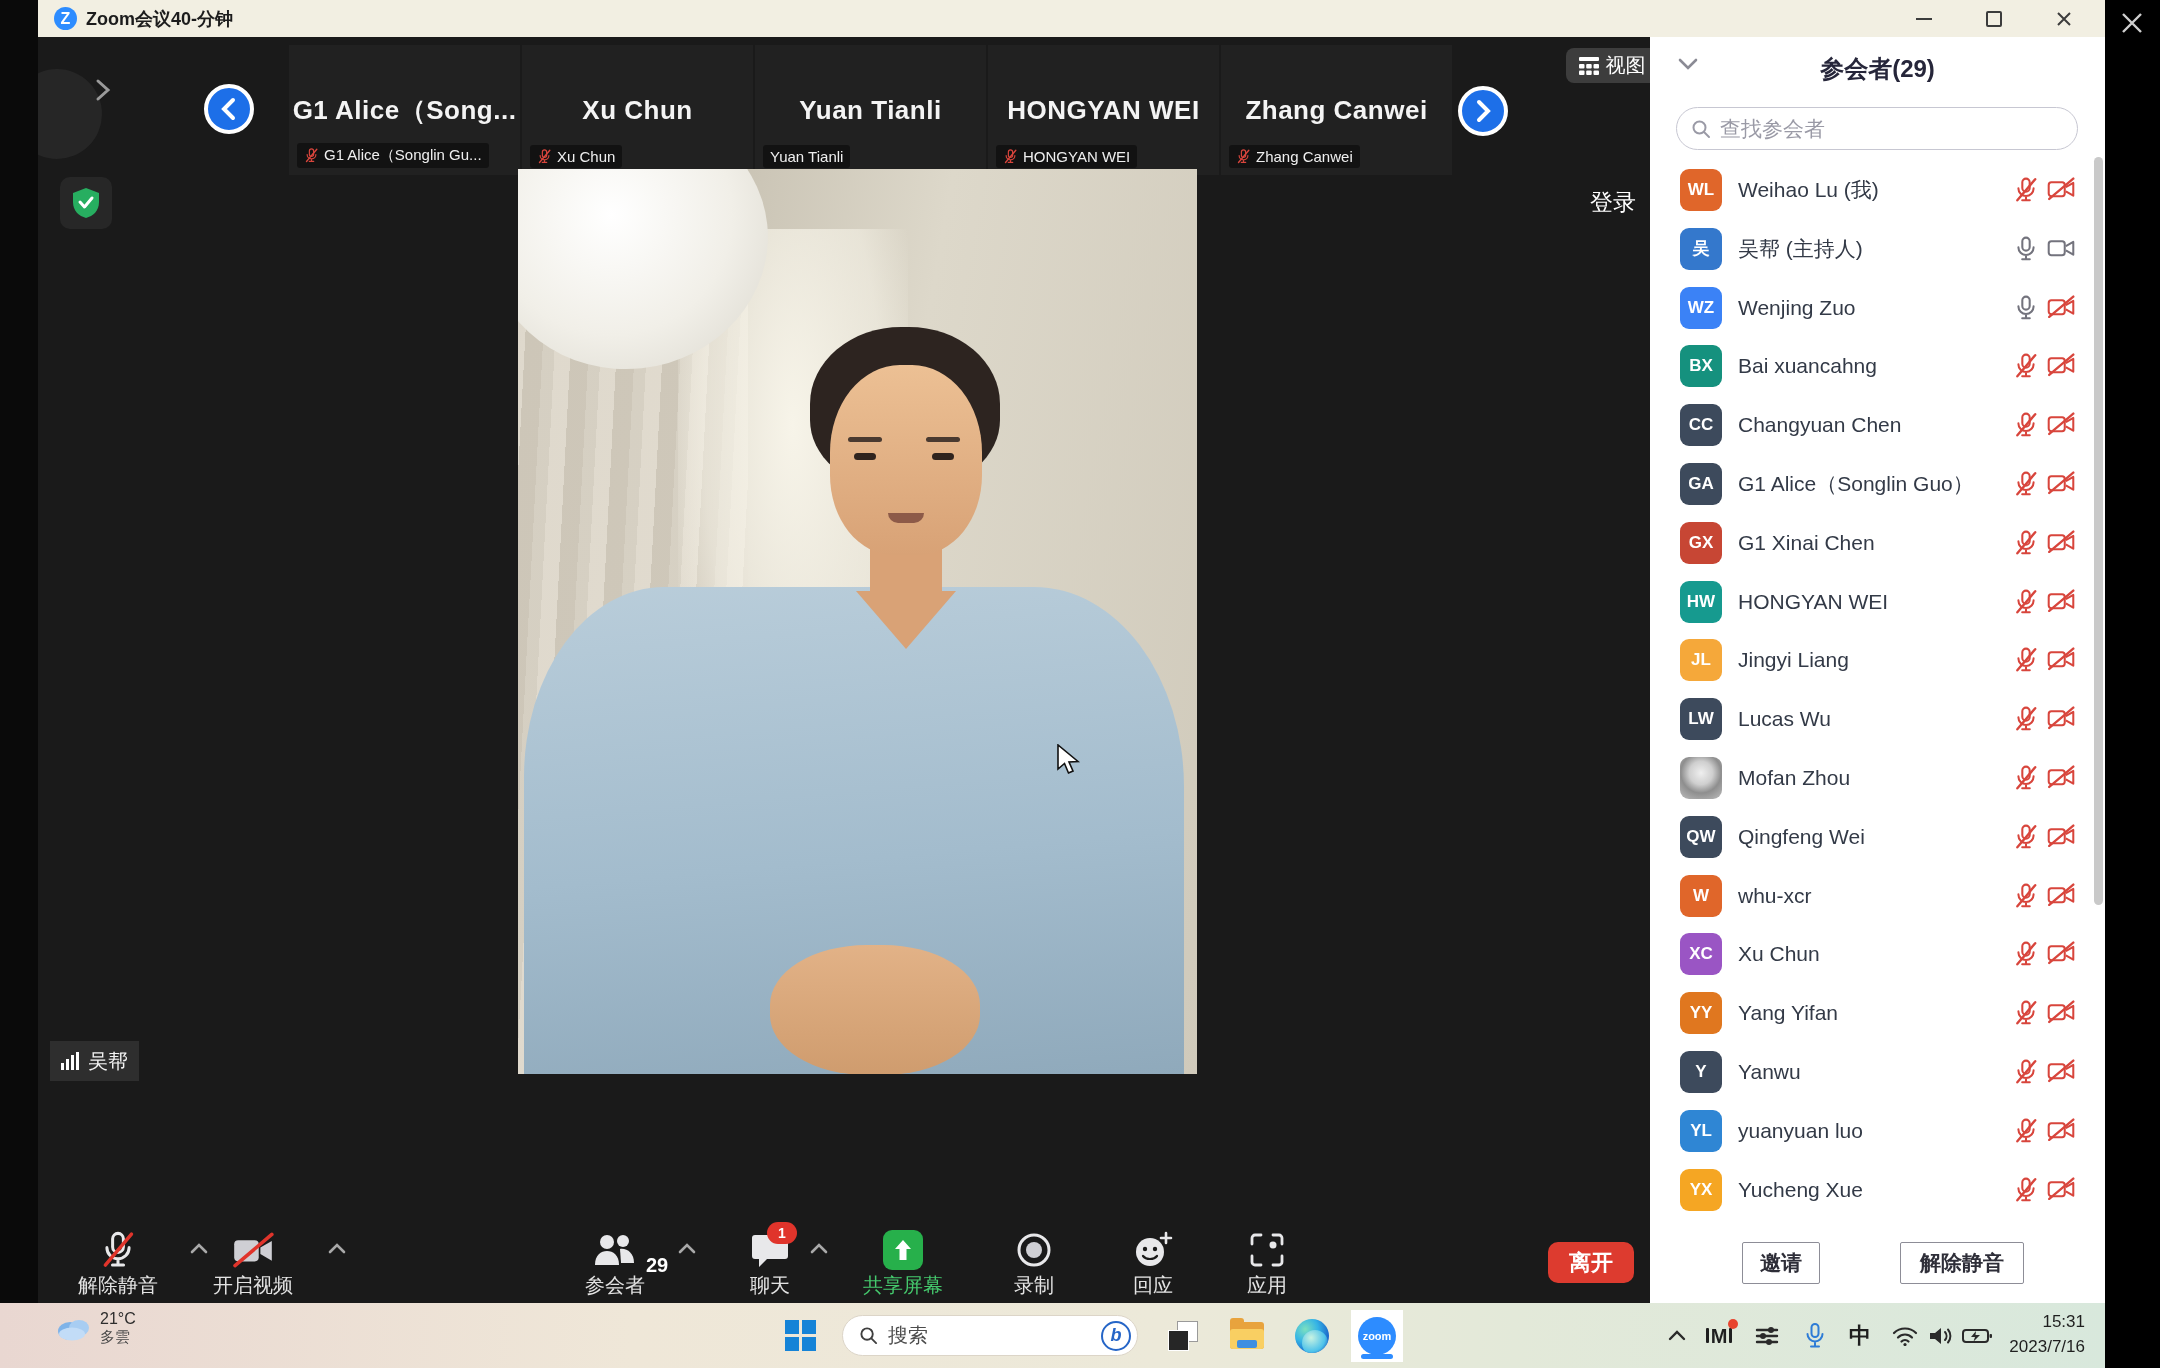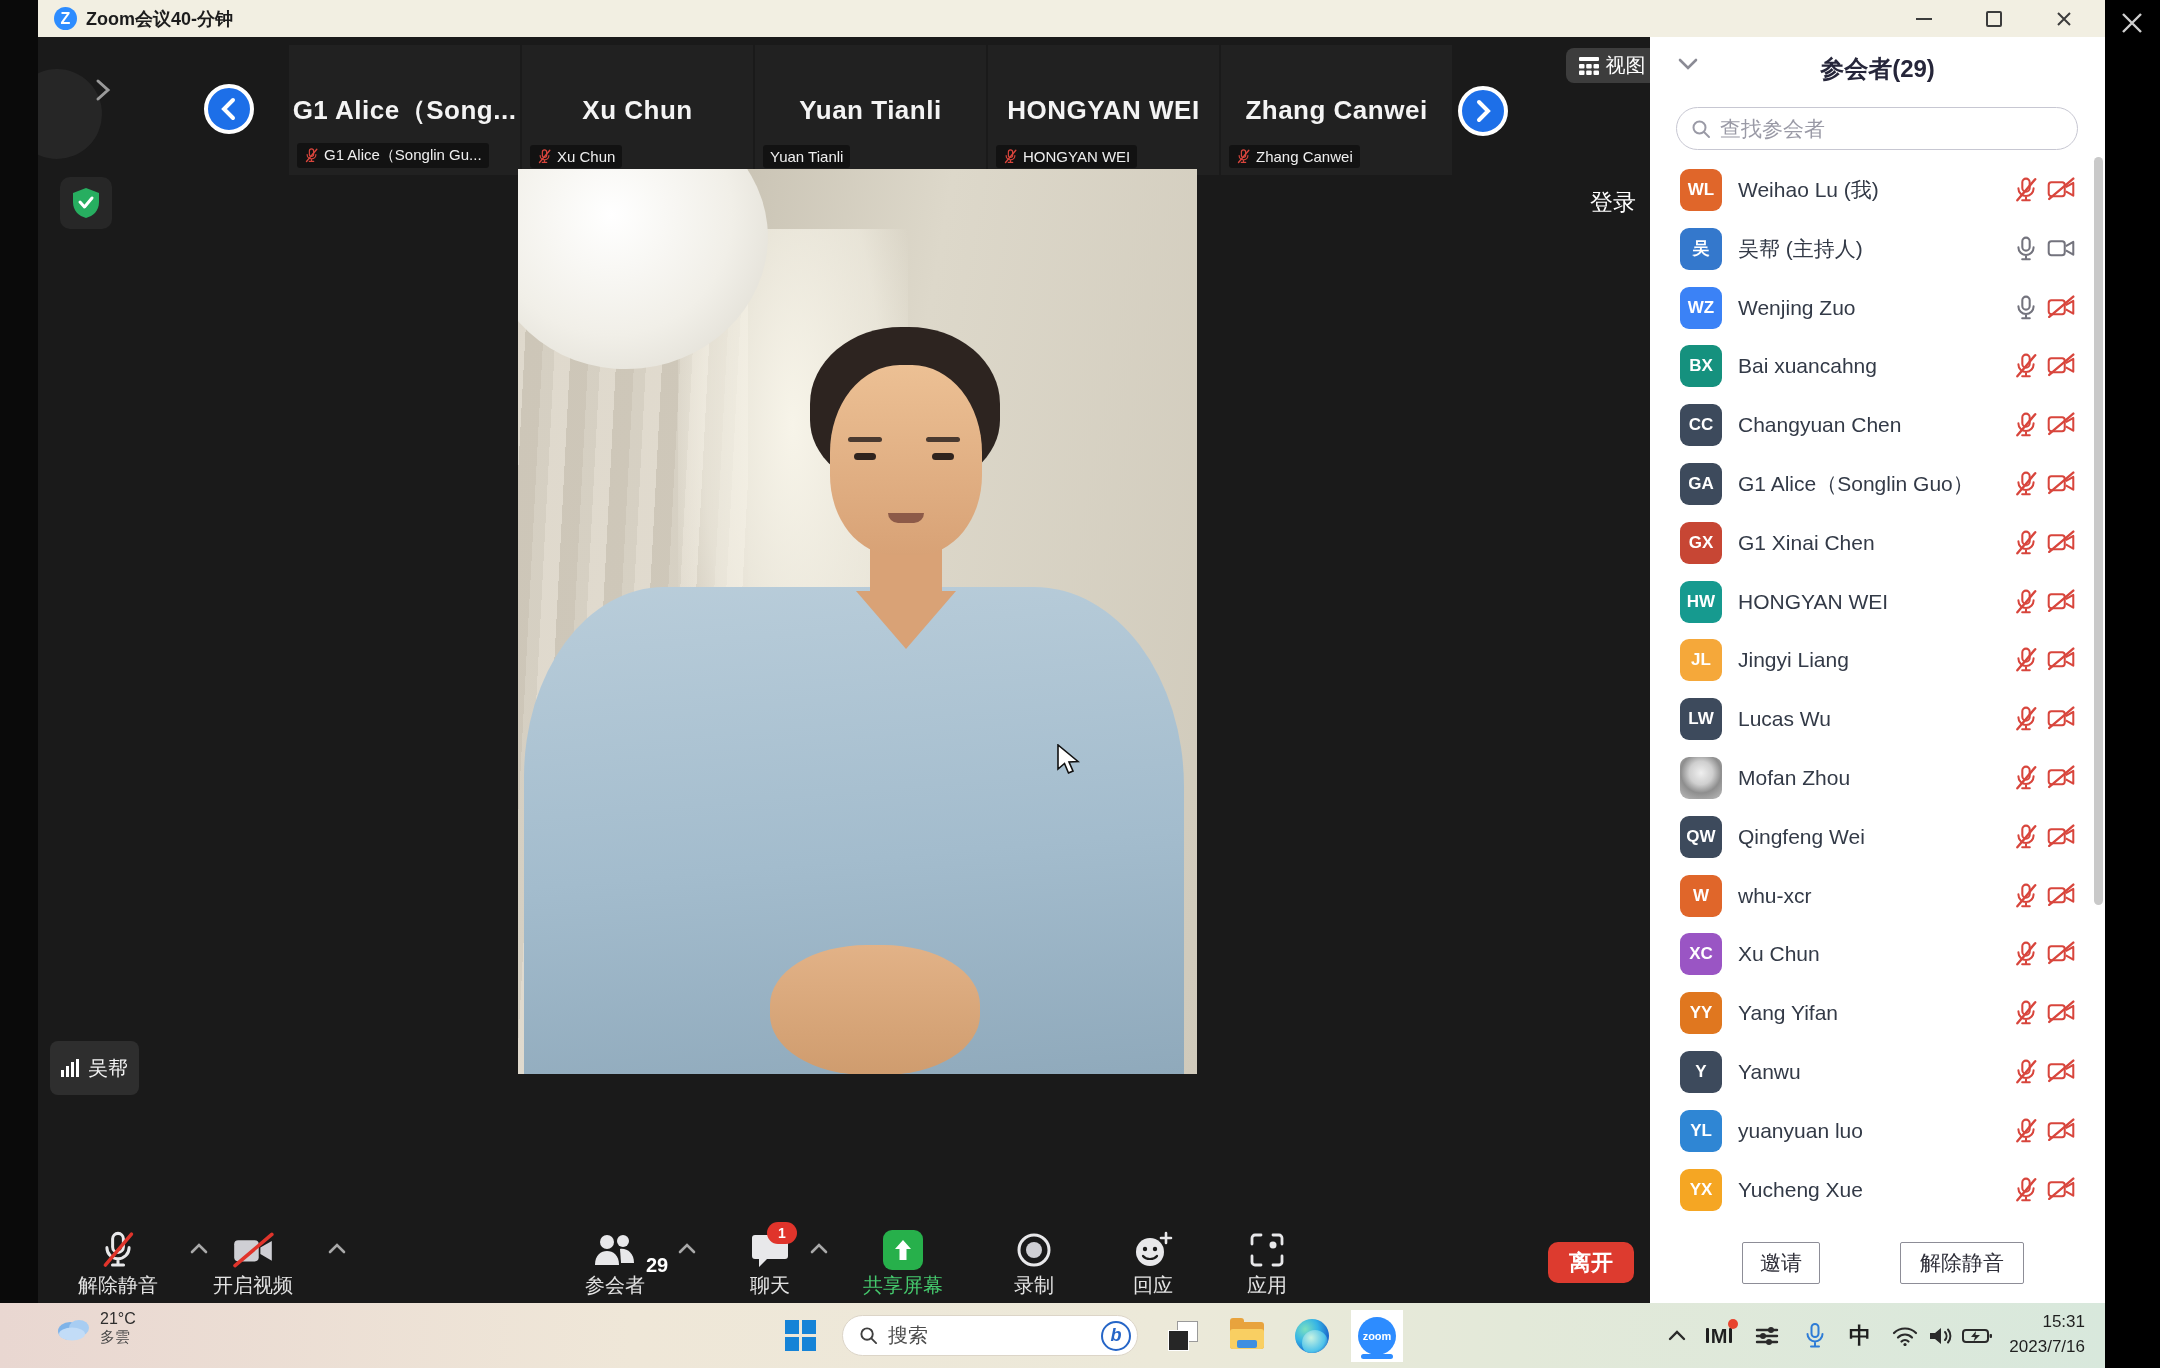--- a/index.html
+++ b/index.html
@@ -55,21 +55,21 @@
   .mv-mouth{position:absolute;left:370px;top:344px;width:36px;height:10px;background:#8d5a48;border-radius:0 0 14px 14px;}
   .mv-neck{position:absolute;left:352px;top:376px;width:72px;height:52px;background:#d9a276;}
   .mv-shirt{position:absolute;left:6px;top:418px;width:660px;height:490px;
             background:linear-gradient(175deg,#b9cdda 0%,#a3bccd 55%,#8fa9bb 100%);
             border-radius:140px 150px 0 0 / 190px 200px 0 0;}
   .mv-collar{position:absolute;left:338px;top:422px;width:100px;height:58px;background:#d9a276;
              clip-path:polygon(0 0,100% 0,50% 100%);}
   .mv-hands{position:absolute;left:252px;top:776px;width:210px;height:130px;border-radius:46%;
             background:linear-gradient(#e2b287,#cf9c6e);}
   .speaker-tag{position:absolute;left:12px;top:1004px;height:34px;display:flex;align-items:center;gap:7px;
-               background:#2e2e2e;border-radius:8px;padding:10px 11px;color:#f2f2f2;font-size:20px;}
+               background:#2e2e2e;border-radius:0;padding:3px 11px;color:#f2f2f2;font-size:20px;}
   
   .toolbar{position:absolute;left:0;bottom:0;width:100%;height:81px;background:#1a1a1a;}
   .tb-item{position:absolute;top:8px;width:150px;display:flex;flex-direction:column;align-items:center;
            transform:translateX(-50%);cursor:pointer;}
   .tb-icon{height:40px;display:flex;align-items:center;justify-content:center;position:relative;}
   .tb-label{font-size:20px;color:#e3e3e3;margin-top:2px;white-space:nowrap;}
   .tb-label.green{color:#45c96d;}
   .tb-caret{position:absolute;top:18px;cursor:pointer;}
   .tb-count{position:absolute;top:32px;color:#fff;font-size:20px;font-weight:600;}
   .chat-badge{position:absolute;left:16px;top:-8px;min-width:22px;height:22px;border-radius:11px;background:#e0342b;
@@ -86,21 +86,21 @@
   .p-search-text{color:#9a9aa6;font-size:21px;}
   .p-row{position:absolute;left:0;width:440px;height:58px;}
   .p-ava{position:absolute;left:30px;top:8px;width:42px;height:42px;border-radius:9px;color:#fff;font-weight:700;
          font-size:17px;display:flex;align-items:center;justify-content:center;}
   .p-ava.photo{background:radial-gradient(circle at 50% 38%,#efefef 0%,#cfcfcf 35%,#8e8e8e 60%,#bdbdbd 100%);}
   .p-name{position:absolute;left:88px;top:0;height:58px;display:flex;align-items:center;font-size:21px;color:#333a47;white-space:nowrap;}
   .p-mic{position:absolute;left:363px;top:16px;}
   .p-cam{position:absolute;left:397px;top:16px;}
   .p-scroll{position:absolute;left:444px;top:120px;width:9px;height:748px;background:#c9c9c9;border-radius:5px;}
   .p-btn{position:absolute;top:1205px;height:40px;border:1.6px solid #8d8d97;border-radius:2px;background:#fff;
-         color:#2e2e38;font-size:21px;display:flex;align-items:center;justify-content:center;cursor:pointer;}
+         color:#2e2e38;font-size:21px;display:flex;align-items:center;justify-content:center;cursor:pointer;font-weight:bold;}
   .p-btn.invite{left:92px;width:76px;}
   .p-btn.unmuteall{left:250px;width:122px;}
   
   .taskbar{position:absolute;left:0;top:1303px;width:2105px;height:65px;
            background:linear-gradient(90deg,#e9d7d1 0%,#efe7d8 30%,#ece9d9 55%,#e3e9d9 72%,#d8e8dc 100%);}
   .tk-weather{position:absolute;left:56px;top:6px;display:flex;align-items:center;gap:8px;cursor:pointer;}
   .tk-wtxt{display:flex;flex-direction:column;line-height:1.2;}
   .tk-temp{font-size:16px;color:#2d2d2d;}
   .tk-cond{font-size:15px;color:#4a4a4a;}
   .tk-ico{position:absolute;top:0;width:50px;height:65px;display:flex;align-items:center;justify-content:center;cursor:pointer;}

